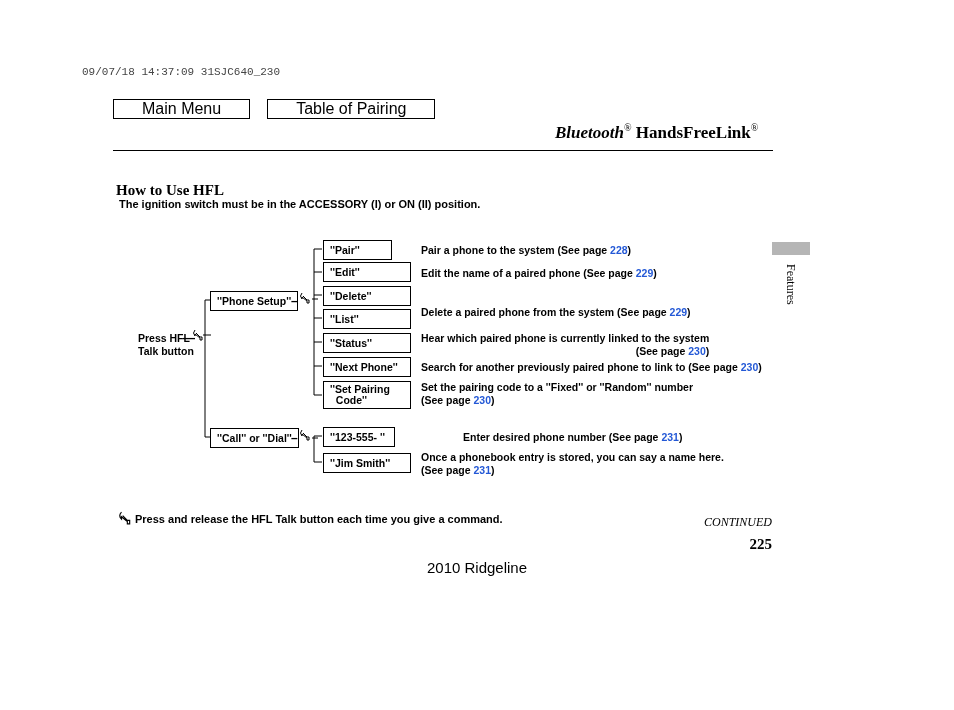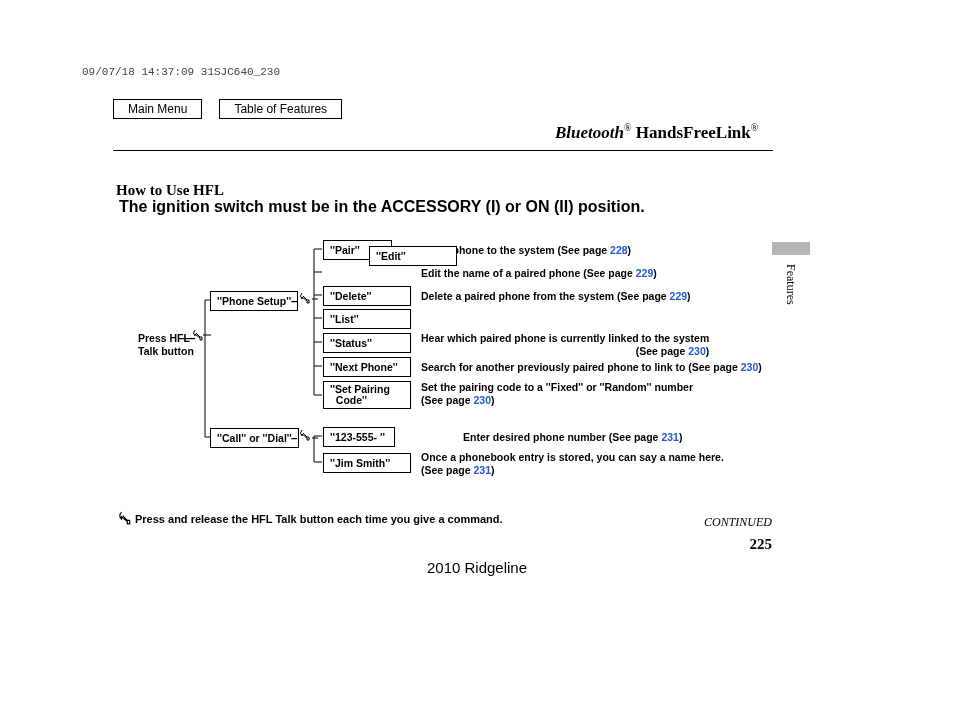--- a/index.html
+++ b/index.html
@@ -24,22 +24,22 @@
   }
   .nav-buttons {
     position: absolute;
     left: 113px;
     top: 99px;
     display: flex;
     gap: 17px;
   }
   .nav-btn {
     border: 1px solid #000;
-    padding: 2px 14px;
-    font-size: 12px;
+    padding: 2px 28px;
+    font-size: 16px;
     font-family: Arial, sans-serif;
     background: #fff;
     line-height: 14px;
   }
   .page-title {
     position: absolute;
     left: 555px;
     top: 122px;
     font-family: Georgia, 'Times New Roman', serif;
     font-size: 17px;
@@ -61,21 +61,21 @@
     left: 116px;
     top: 182px;
     font-family: Georgia, 'Times New Roman', serif;
     font-weight: bold;
     font-size: 15px;
   }
   .ignition-note {
     position: absolute;
     left: 119px;
     top: 198px;
-    font-size: 16px;
+    font-size: 11px;
     font-weight: bold;
   }
   .diagram {
     position: absolute;
     left: 120px;
     top: 236px;
     width: 660px;
     height: 250px;
   }
   .talk-label {
@@ -180,21 +180,21 @@
     left: 0;
   }
 </style>
 </head>
 <body>
 
 <div class="timestamp">09/07/18 14:37:09 31SJC640_230</div>
 
 <div class="nav-buttons">
   <div class="nav-btn">Main Menu</div>
-  <div class="nav-btn">Table of Features</div>
+  <div class="nav-btn">Table of Pairing</div>
 </div>
 
 <div class="page-title">
   <span class="bt">Bluetooth</span><sup>®</sup><b> HandsFreeLink</b><sup>®</sup>
 </div>
 
 <div class="hr"></div>
 
 <div class="section-title">How to Use HFL</div>
 <div class="ignition-note">The ignition switch must be in the ACCESSORY (I) or ON (II) position.</div>
@@ -232,25 +232,25 @@
     <line x1="2" y1="49" x2="10" y2="49" stroke="#000" stroke-width="1"></line>
     <line x1="2" y1="72" x2="10" y2="72" stroke="#000" stroke-width="1"></line>
     <line x1="2" y1="96" x2="10" y2="96" stroke="#000" stroke-width="1"></line>
     <line x1="2" y1="120" x2="10" y2="120" stroke="#000" stroke-width="1"></line>
     <line x1="2" y1="149" x2="10" y2="149" stroke="#000" stroke-width="1"></line>
   </svg>
 
   <div class="cmd-box" style="left:203px;top:4px;width:69px;">''Pair''</div>
   <div class="desc" style="left:301px;top:8px;"><span>Pair a phone to the system (See page </span><span class="page">228</span><span>)</span></div>
 
-  <div class="cmd-box" style="left:203px;top:10px;width:88px;margin-left:46px;">''Edit''</div>
+  <div class="cmd-box" style="left:203px;top:26px;width:88px;">''Edit''</div>
   <div class="desc" style="left:301px;top:31px;"><span>Edit the name of a paired phone (See page </span><span class="page">229</span><span>)</span></div>
 
   <div class="cmd-box" style="left:203px;top:50px;width:88px;">''Delete''</div>
-  <div class="desc" style="left:301px;top:54px;"><span>Delete a paired phone from the system (See page </span><span class="page">229</span><span>)</span></div>
+  <div class="desc" style="left:301px;top:70px;"><span>Delete a paired phone from the system (See page </span><span class="page">229</span><span>)</span></div>
 
   <div class="cmd-box" style="left:203px;top:73px;width:88px;">''List''</div>
 
   <div class="cmd-box" style="left:203px;top:97px;width:88px;">''Status''</div>
   <div class="desc" style="left:301px;top:96px;white-space:pre-line;text-align:right;"><span>Hear which paired phone is currently linked to the system
 (See page </span><span class="page">230</span><span>)</span></div>
 
   <div class="cmd-box" style="left:203px;top:121px;width:88px;">''Next Phone''</div>
   <div class="desc" style="left:301px;top:125px;"><span>Search for another previously paired phone to link to (See page </span><span class="page">230</span><span>)</span></div>
 

